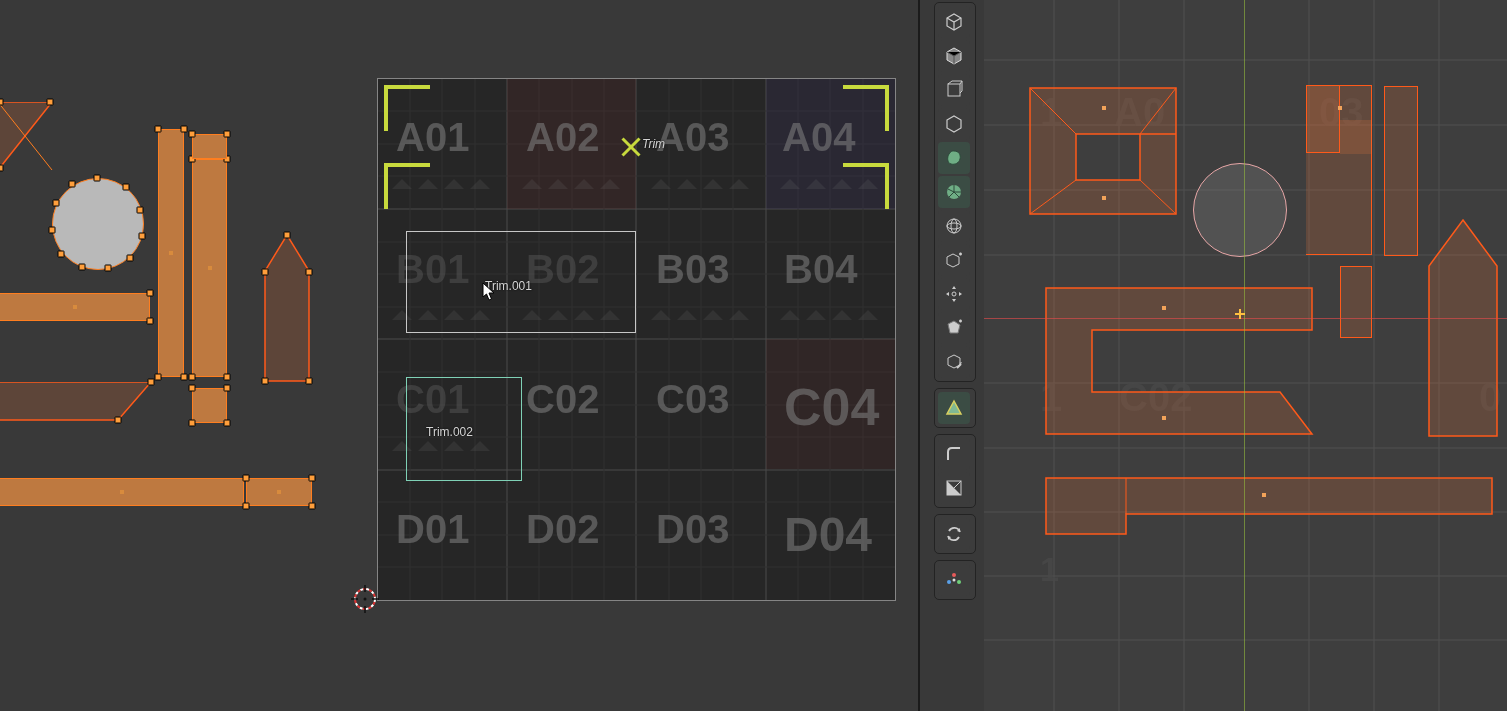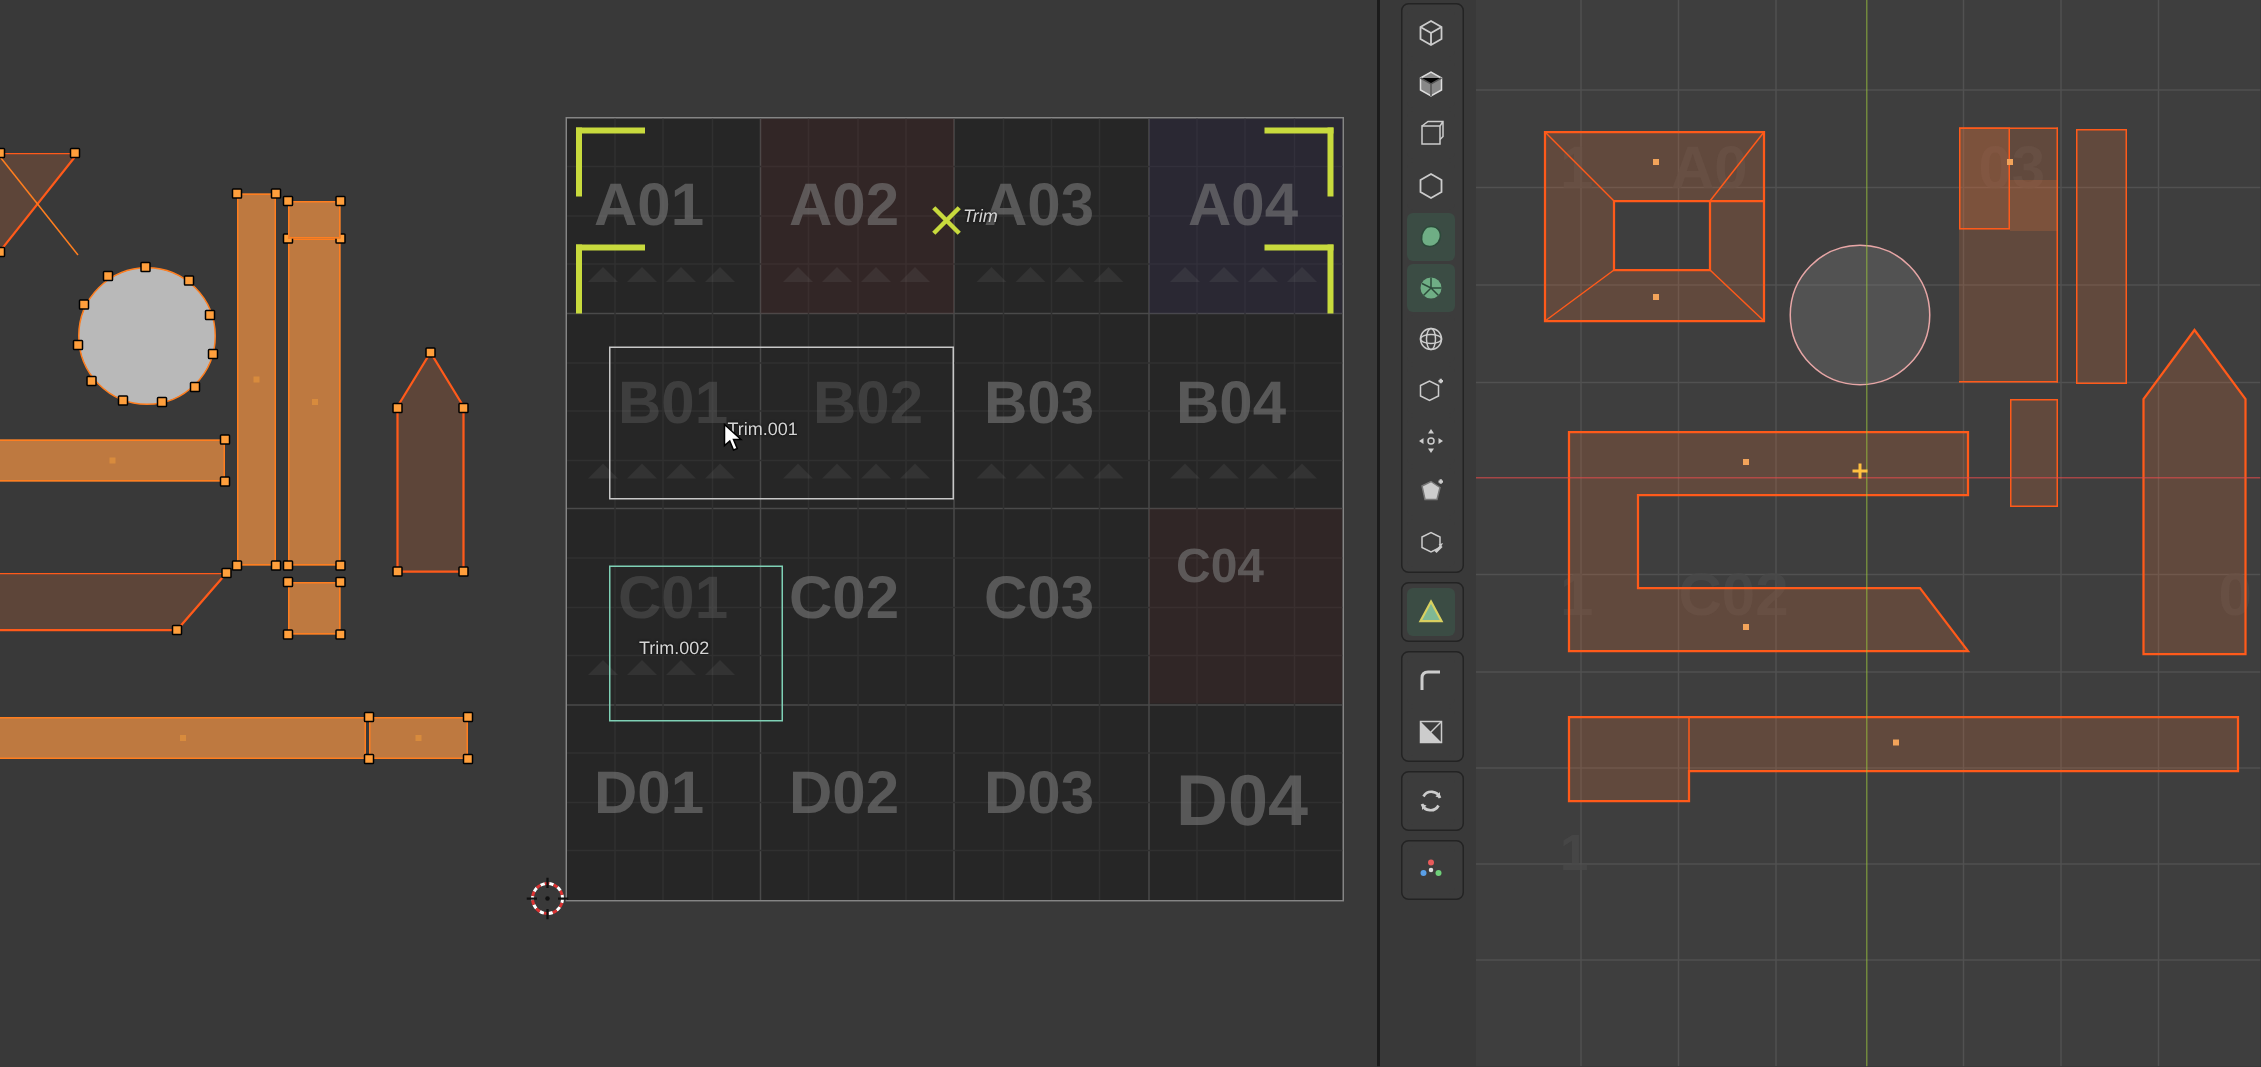--- a/index.html
+++ b/index.html
@@ -22,21 +22,21 @@
     width: 517px;
     height: 521px;
     border: 1px solid #858585;
     background: #262626;
   }
   .uv-major { stroke: #4a4a4a; }
   .uv-label {
     font-weight: 700;
     color: rgba(130,130,130,0.55);
   }
-  .uv-label.dimmer { color: rgba(100,100,100,0.40); margin-left: 16px; }
+  .uv-label.dimmer { color: rgba(100,100,100,0.40); }
   .tri-row span {
     display:inline-block;
     width:0;height:0;
     border-left:10px solid transparent;
     border-right:10px solid transparent;
     border-bottom:10px solid rgba(150,150,150,0.12);
     margin-right:6px;
   }
 
   
@@ -376,31 +376,31 @@
     </g>
 
     <rect x="129" y="0" width="129" height="130" fill="rgba(120,40,40,0.15)"></rect>
     <rect x="388" y="0" width="129" height="130" fill="rgba(60,50,110,0.18)"></rect>
     <rect x="388" y="260" width="129" height="130" fill="rgba(120,40,40,0.12)"></rect>
   </svg>
 
   <div class="uv-label" style="position:absolute;left:18px;top:36px;font-size:40px;">A01</div>
   <div class="uv-label" style="position:absolute;left:148px;top:36px;font-size:40px;">A02</div>
   <div class="uv-label" style="position:absolute;left:278px;top:36px;font-size:40px;">A03</div>
-  <div class="uv-label" style="position:absolute;left:414px;top:36px;font-size:40px;">A04</div>
+  <div class="uv-label" style="position:absolute;left:404px;top:36px;font-size:40px;">A04</div>
 
   <div class="uv-label dimmer" style="position:absolute;left:18px;top:168px;font-size:40px;">B01</div>
   <div class="uv-label dimmer" style="position:absolute;left:148px;top:168px;font-size:40px;">B02</div>
   <div class="uv-label" style="position:absolute;left:278px;top:168px;font-size:40px;">B03</div>
   <div class="uv-label" style="position:absolute;left:406px;top:168px;font-size:40px;">B04</div>
 
   <div class="uv-label dimmer" style="position:absolute;left:18px;top:298px;font-size:40px;">C01</div>
   <div class="uv-label" style="position:absolute;left:148px;top:298px;font-size:40px;">C02</div>
   <div class="uv-label" style="position:absolute;left:278px;top:298px;font-size:40px;">C03</div>
-  <div class="uv-label" style="position:absolute;left:406px;top:280px;font-size:32px;">C04</div>
+  <div class="uv-label" style="position:absolute;left:406px;top:298px;font-size:52px;">C04</div>
 
   <div class="uv-label" style="position:absolute;left:18px;top:428px;font-size:40px;">D01</div>
   <div class="uv-label" style="position:absolute;left:148px;top:428px;font-size:40px;">D02</div>
   <div class="uv-label" style="position:absolute;left:278px;top:428px;font-size:40px;">D03</div>
   <div class="uv-label" style="position:absolute;left:406px;top:428px;font-size:48px;">D04</div>
 
   <div class="tri-row" style="position:absolute;left:14px;top:96px;"><span></span><span></span><span></span><span></span></div>
   <div class="tri-row" style="position:absolute;left:144px;top:96px;"><span></span><span></span><span></span><span></span></div>
   <div class="tri-row" style="position:absolute;left:273px;top:96px;"><span></span><span></span><span></span><span></span></div>
   <div class="tri-row" style="position:absolute;left:402px;top:96px;"><span></span><span></span><span></span><span></span></div>

